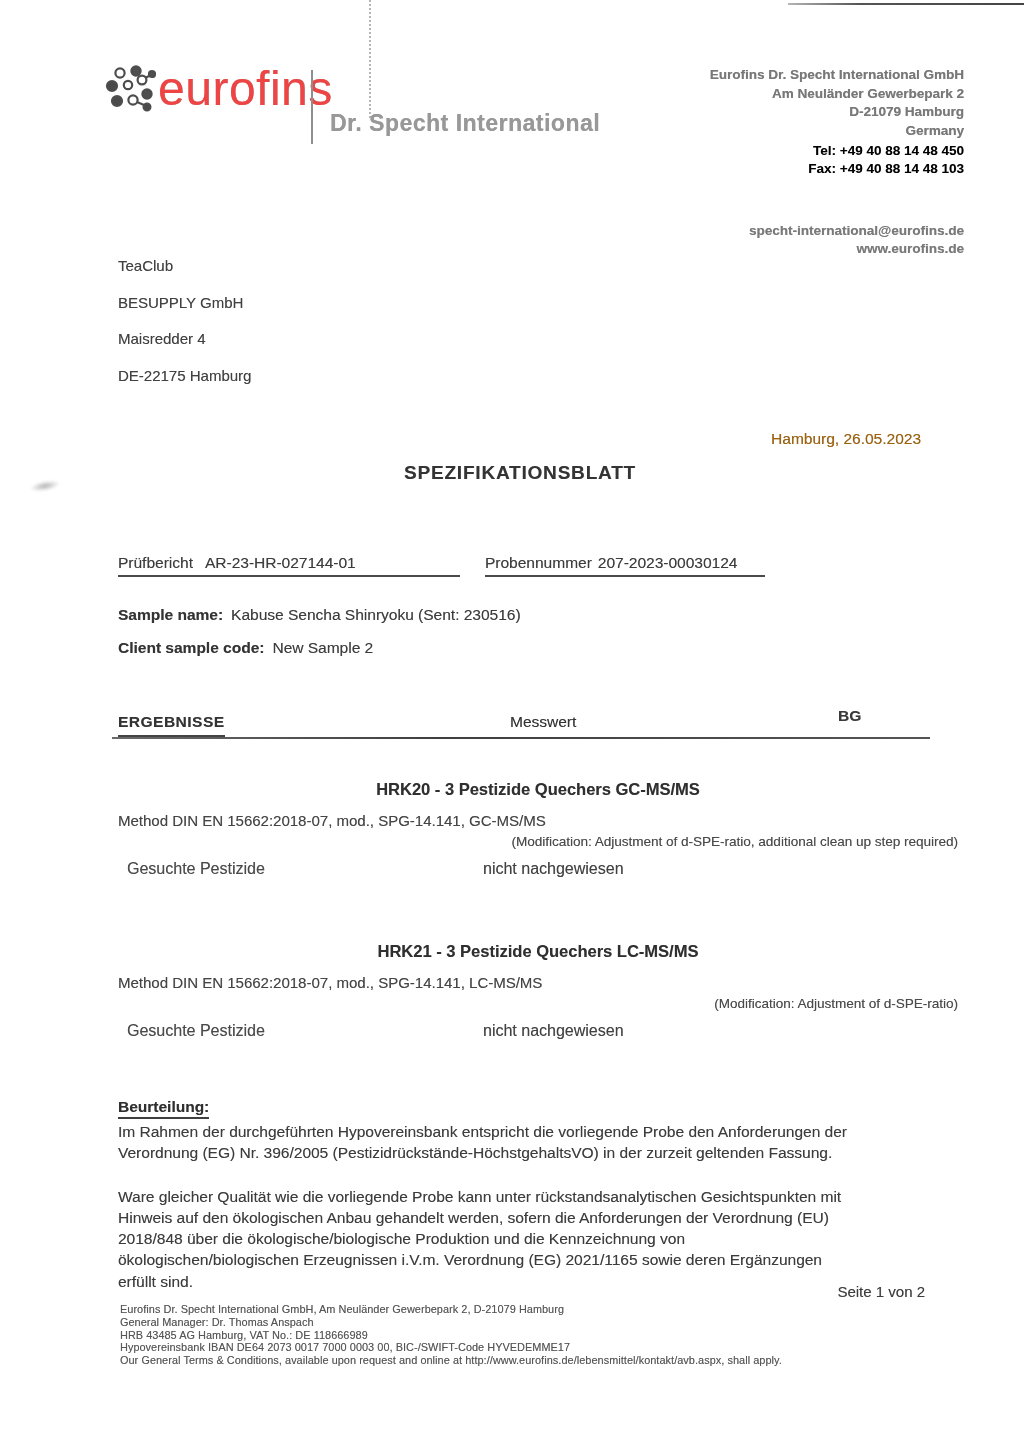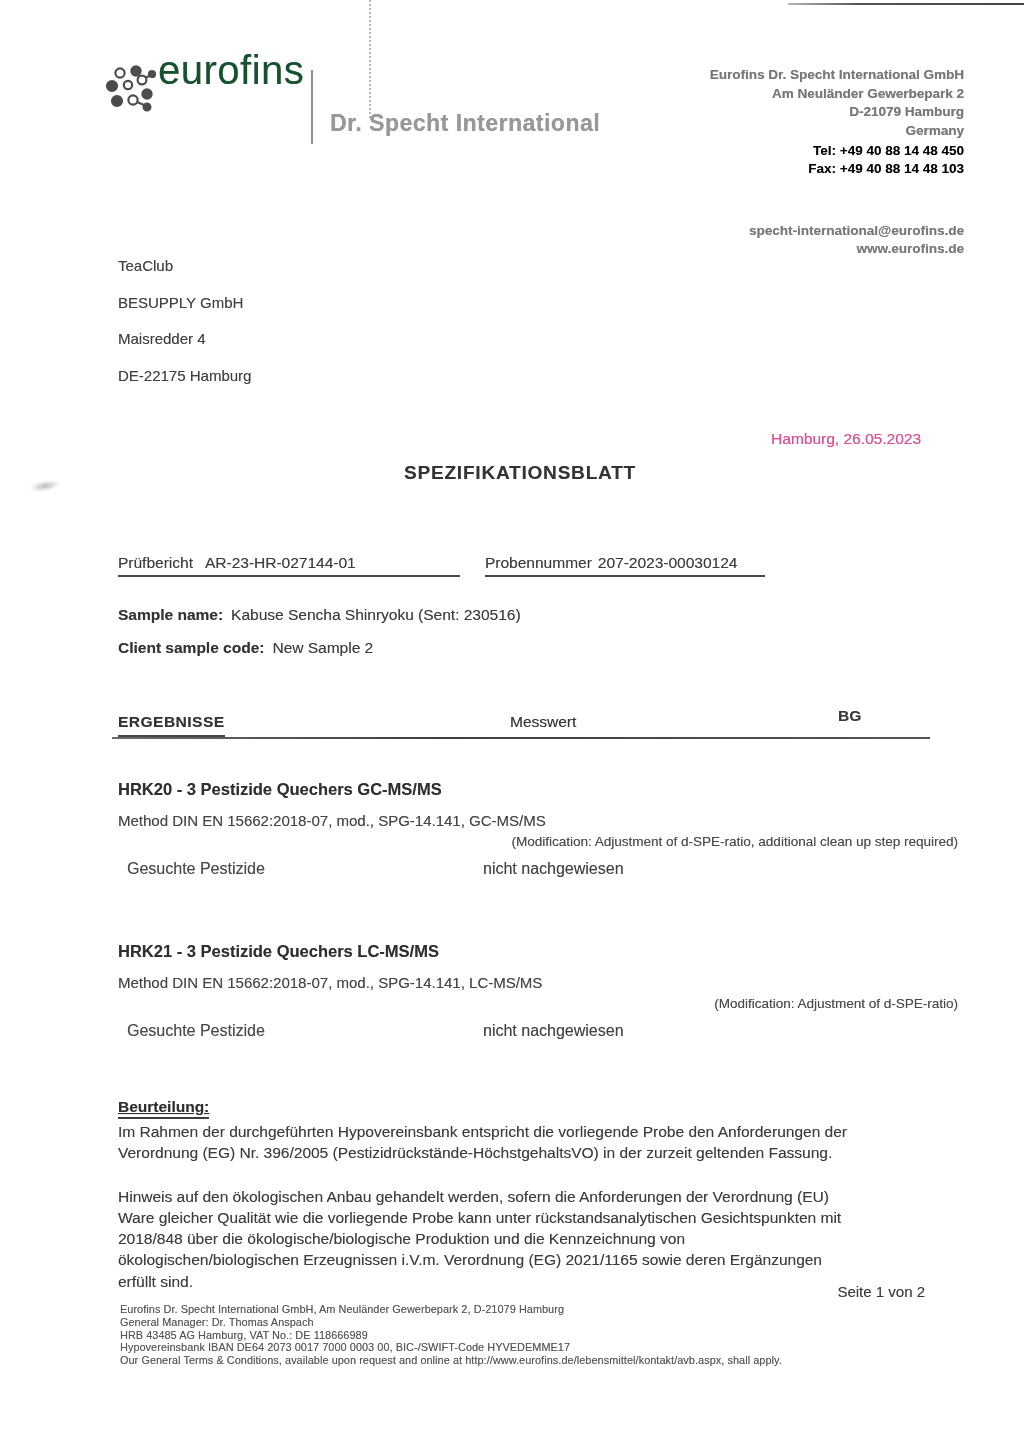--- a/index.html
+++ b/index.html
@@ -17,36 +17,36 @@
 
   
   .top-line{left:788px;top:3px;width:236px;height:2px;
     background:linear-gradient(90deg,rgba(120,120,120,.55),#555 30%,#444);}
   .smudge{left:30px;top:481px;width:30px;height:10px;border-radius:50%;
     background:radial-gradient(closest-side,#8a8a8a,transparent);
     filter:blur(1px);opacity:.65;transform:rotate(-10deg);}
 
   
   .logo-icon{left:104px;top:62px;width:52px;height:58px;}
-  .logo-text{left:158px;top:48px;font-size:40px;color:#14532d;letter-spacing:.5px;}
+  .logo-text{left:158px;top:61px;font-size:48px;color:#ef4444;letter-spacing:.5px;}
   .logo-vline{left:311px;top:70px;width:2px;height:74px;background:#8e8e8e;}
   .logo-dotline{left:369px;top:0;height:118px;width:0;border-left:2px dotted #b5b5b5;}
   .logo-subtitle{left:330px;top:110px;font-size:23px;font-weight:700;color:#989898;letter-spacing:.5px;}
 
   
   .company-block{right:60px;top:66px;text-align:right;font-size:13.5px;line-height:18.5px;
     color:#787878;font-weight:600;}
   .phone-block{right:60px;top:142px;text-align:right;font-size:13.5px;line-height:18px;
     color:#000000;font-weight:600;}
   .contact-block{right:60px;top:190px;text-align:right;font-size:13.5px;line-height:18px;
     color:#7a7a7a;font-weight:600;margin-top:32px;}
 
   .recipient{left:118px;top:248px;font-size:15px;line-height:36.5px;color:#414141;}
 
-  .date{right:103px;top:430px;font-size:15.5px;color:#ec4899;}
+  .date{right:103px;top:430px;font-size:15.5px;color:#a16207;}
   .doc-title{left:0;top:462px;width:1040px;text-align:center;font-size:19px;font-weight:600;
     letter-spacing:.8px;color:#343434;}
 
   .report-row{top:554px;left:0;width:1024px;height:26px;font-size:15.5px;}
   .u-item{position:absolute;border-bottom:2px solid #4a4a4a;padding-bottom:3px;}
   .u-item .lbl{margin-right:12px;}
   .report-a{left:118px;width:342px;}
   .report-b{left:485px;width:280px;}
 
   .sample-name{left:118px;top:606px;font-size:15.5px;}
@@ -56,30 +56,30 @@
   .col-erg{left:118px;top:713px;font-size:15.5px;font-weight:700;letter-spacing:.5px;
     border-bottom:2.5px solid #444;padding-bottom:4px;color:#333;}
   .col-mess{left:510px;top:713px;font-size:15.5px;font-weight:400;color:#333;}
   .col-bg{left:838px;top:707px;font-size:15.5px;font-weight:600;color:#3a3a3a;}
   .results-rule{left:112px;top:737px;width:818px;height:2px;
     background:linear-gradient(90deg,#6a6a6a,#3f3f3f 40%,#555);}
 
   .section{left:118px;width:840px;}
   .sec1{top:779px;}
   .sec2{top:941px;}
-  .sec-title{font-size:16.5px;font-weight:700;color:#2f2f2f;line-height:20px;}
+  .sec-title{font-size:16.5px;font-weight:700;color:#2f2f2f;line-height:20px;text-align:center;}
   .sec-method{margin-top:13px;font-size:15px;color:#454545;line-height:18px;}
   .sec-mod{margin-top:3px;font-size:13.5px;color:#4a4a4a;line-height:17px;text-align:right;}
   .sec-row{margin-top:10px;position:relative;height:22px;}
   .analyte{font-size:16px;color:#4a4a4a;margin-left:9px;}
   .result{position:absolute;left:365px;top:0;font-size:16px;color:#424242;}
 
   .assessment{left:118px;top:1098px;width:832px;}
   .assess-head{display:inline-block;font-size:15.5px;font-weight:700;color:#2f2f2f;
-    border-bottom:2px solid #3f3f3f;padding-bottom:1px;text-decoration:underline;}
+    border-bottom:2px solid #3f3f3f;padding-bottom:1px;}
   .para{font-size:15.5px;line-height:21.3px;color:#3c3c3c;}
   .para1{margin-top:2px;}
   .para2{margin-top:22px;}
 
   .page-num{right:99px;top:1283px;font-size:15px;color:#3d3d3d;}
 
   .footer{left:120px;top:1303px;font-size:10.8px;line-height:12.8px;color:#555;
     letter-spacing:.1px;}
 </style>
 </head>
@@ -181,22 +181,22 @@
 
   <div class="abs assessment">
     <div>
       <span class="assess-head">Beurteilung:</span>
     </div>
     <div class="para para1">
       <div>Im Rahmen der durchgeführten Hypovereinsbank entspricht die vorliegende Probe den Anforderungen der</div>
       <div>Verordnung (EG) Nr. 396/2005 (Pestizidrückstände-HöchstgehaltsVO) in der zurzeit geltenden Fassung.</div>
     </div>
     <div class="para para2">
+      <div>Ware gleicher Qualität wie die vorliegende Probe kann unter rückstandsanalytischen Gesichtspunkten mit</div>
       <div>Hinweis auf den ökologischen Anbau gehandelt werden, sofern die Anforderungen der Verordnung (EU)</div>
-      <div>Ware gleicher Qualität wie die vorliegende Probe kann unter rückstandsanalytischen Gesichtspunkten mit</div>
       <div>2018/848 über die ökologische/biologische Produktion und die Kennzeichnung von</div>
       <div>ökologischen/biologischen Erzeugnissen i.V.m. Verordnung (EG) 2021/1165 sowie deren Ergänzungen</div>
       <div>erfüllt sind.</div>
     </div>
   </div>
 
   <div class="abs page-num">Seite 1 von 2</div>
 
   <div class="abs footer">
     <div>Eurofins  Dr. Specht International GmbH, Am Neuländer Gewerbepark 2, D-21079  Hamburg</div>

